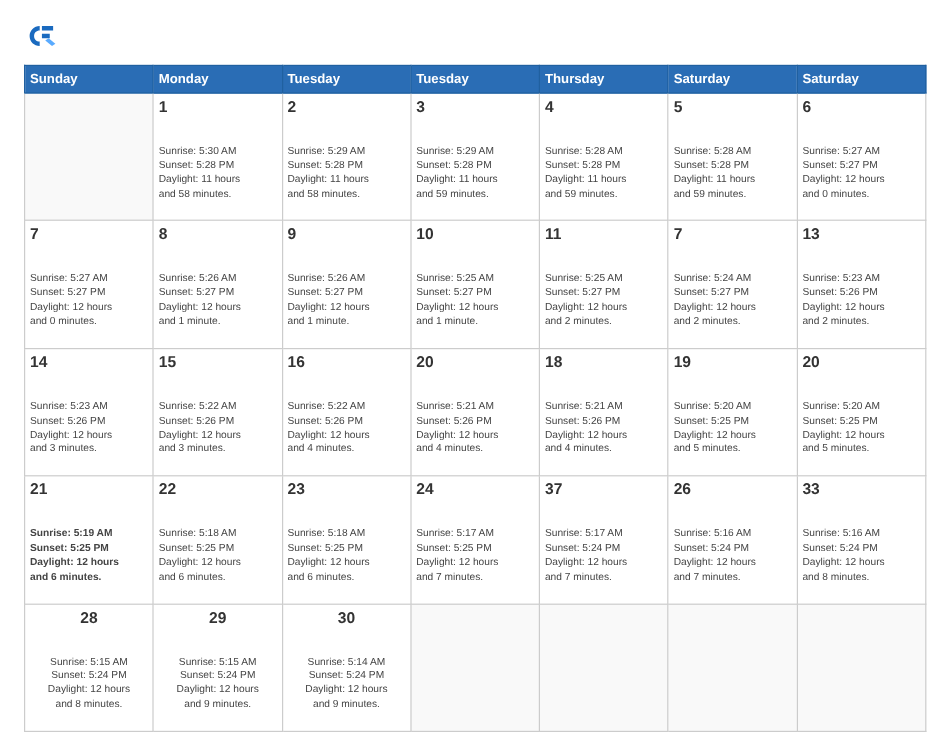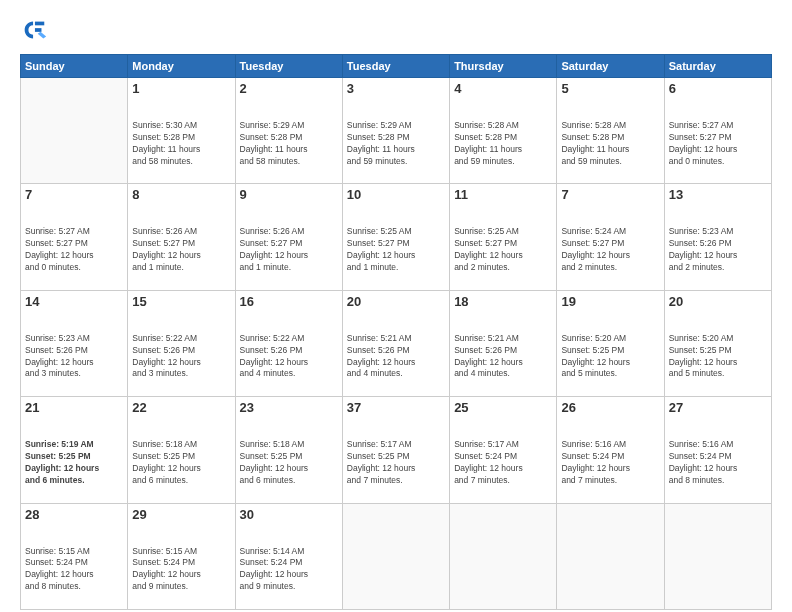--- a/index.html
+++ b/index.html
@@ -96,20 +96,21 @@
       font-size: 8.5px;
       color: #444;
       line-height: 1.4;
       margin-top: 24px;
     }
     .empty-cell {
       background: #f9f9f9;
     }
     .last-row td {
       height: 72px;
+      text-align: center;
     }
   </style>
 </head>
 <body>
 
 <div class="page">
   <div class="header">
     <div class="logo">
       <svg class="logo-icon" viewBox="0 0 30 30" width="30" height="30">
         <path d="M14 6 C9 6 5 10 5 15 C5 20 9 24 14 24 L14 20 C11 20 9 18 9 15 C9 12 11 10 14 10 L14 6Z" fill="#1a6abf"></path>
@@ -304,42 +305,42 @@
 and 6 minutes.</div>
           </td>
           <td>
             <span class="day-number">23</span>
             <div class="day-info" style="white-space: pre-line;">Sunrise: 5:18 AM
 Sunset: 5:25 PM
 Daylight: 12 hours
 and 6 minutes.</div>
           </td>
           <td>
+            <span class="day-number">24</span>
+            <div class="day-info" style="white-space: pre-line;">Sunrise: 5:17 AM
+Sunset: 5:25 PM
+Daylight: 12 hours
+and 7 minutes.</div>
+          </td>
+          <td>
             <span class="day-number">37</span>
             <div class="day-info" style="white-space: pre-line;">Sunrise: 5:17 AM
-Sunset: 5:25 PM
-Daylight: 12 hours
-and 7 minutes.</div>
-          </td>
-          <td>
-            <span class="day-number">25</span>
-            <div class="day-info" style="white-space: pre-line;">Sunrise: 5:17 AM
 Sunset: 5:24 PM
 Daylight: 12 hours
 and 7 minutes.</div>
           </td>
           <td>
             <span class="day-number">26</span>
             <div class="day-info" style="white-space: pre-line;">Sunrise: 5:16 AM
 Sunset: 5:24 PM
 Daylight: 12 hours
 and 7 minutes.</div>
           </td>
           <td>
-            <span class="day-number">27</span>
+            <span class="day-number">33</span>
             <div class="day-info" style="white-space: pre-line;">Sunrise: 5:16 AM
 Sunset: 5:24 PM
 Daylight: 12 hours
 and 8 minutes.</div>
           </td>
         </tr>
         <tr class="last-row">
           <td>
             <span class="day-number">28</span>
             <div class="day-info" style="white-space: pre-line;">Sunrise: 5:15 AM

